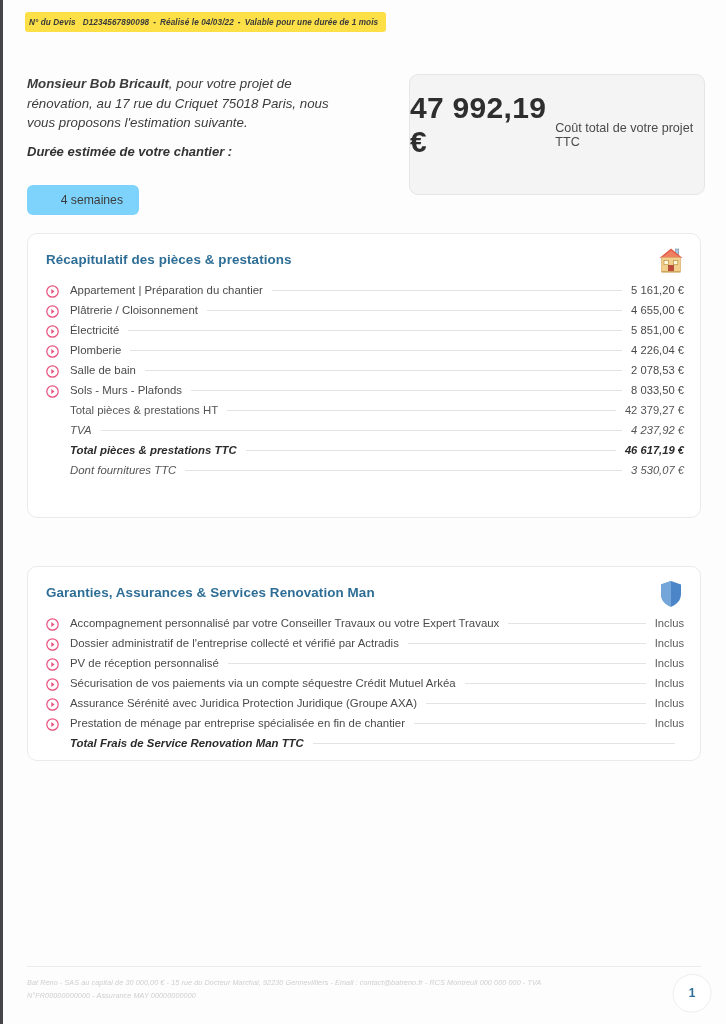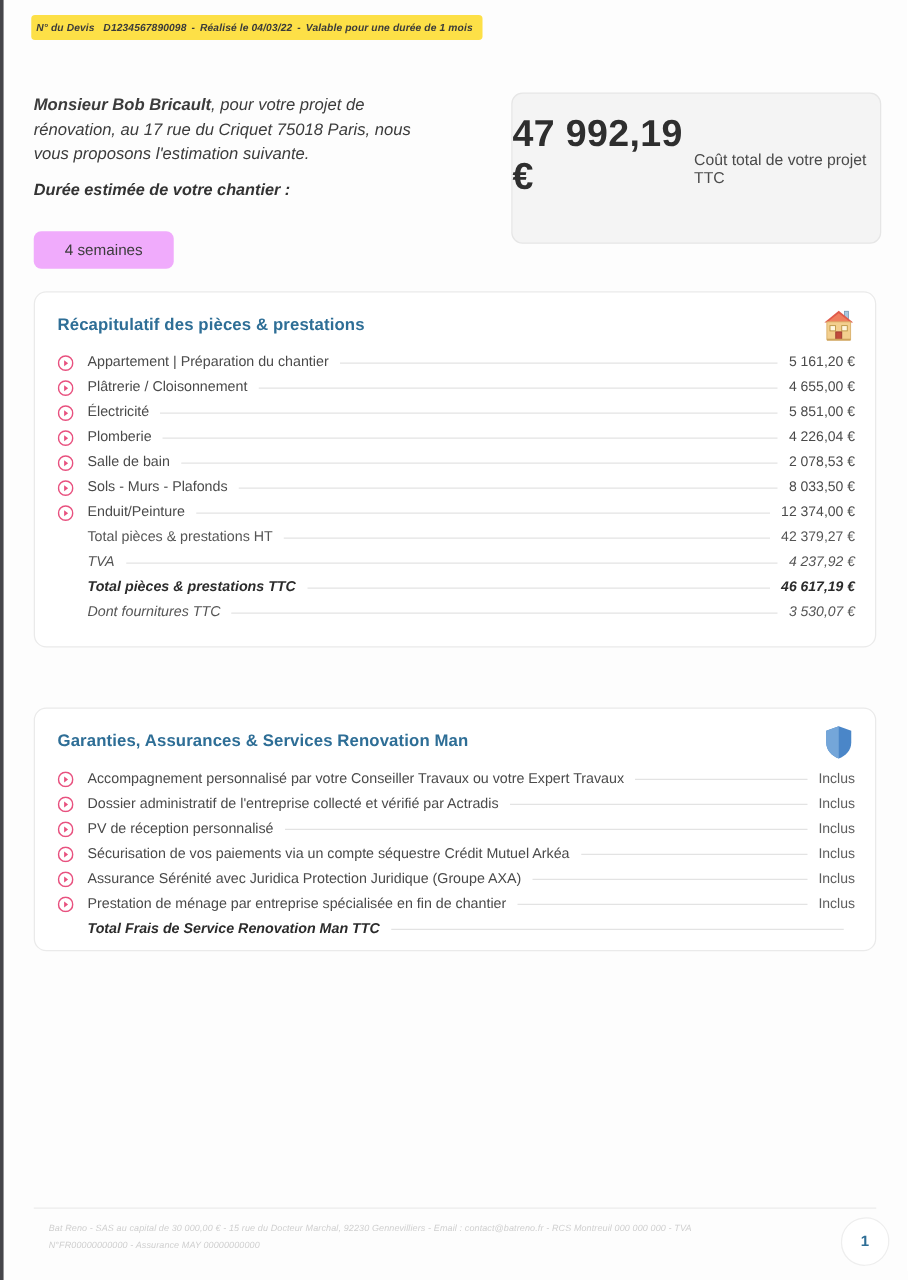--- a/index.html
+++ b/index.html
@@ -70,25 +70,25 @@
     font-size: 13px;
     font-weight: bold;
     font-style: italic;
     color: #333;
   }
   .duration-chip {
     position: absolute;
     left: 24px; top: 185px;
     min-width: 80px;
     padding: 8px 16px;
-    background: #f0abfc;
+    background: #7dd3fc;
     border-radius: 6px;
     font-size: 12.2px;
     color: #3c3c3c;
-    text-align: center;
+    text-align: right;
   }
 
   
   .total-box {
     position: absolute;
     left: 406px; top: 74px;
     width: 294px; height: 119px;
     background: #f4f4f4;
     border: 1px solid #e6e6e6;
     border-radius: 9px;
@@ -192,21 +192,21 @@
 
   
   .footer-rule {
     position: absolute;
     left: 24px; top: 966px;
     width: 674px; height: 1px;
     background: #ececec;
   }
   .footer-text {
     position: absolute;
-    left: 36px; top: 977px;
+    left: 24px; top: 977px;
     width: 520px;
     font-size: 7.2px;
     font-style: italic;
     line-height: 12.5px;
     color: #cfcfcf;
     letter-spacing: .1px;
   }
 
   .page-badge {
     position: absolute;
@@ -334,31 +334,20 @@
           <svg viewBox="0 0 13 13" width="13" height="13">
               <circle cx="6.5" cy="6.5" r="5.7" fill="none" stroke="#e8517f" stroke-width="1.2"></circle>
               <path d="M5.3 4.1 L8.5 6.5 L5.3 8.9 Z" fill="#e8517f"></path>
             </svg>
         </span>
         <span class="label">Sols - Murs - Plafonds</span>
         <span class="leader"></span>
         <span class="value">8 033,50 €</span>
       </div>
 
-      <div class="row">
-        <span class="bullet">
-          <svg viewBox="0 0 13 13" width="13" height="13">
-              <circle cx="6.5" cy="6.5" r="5.7" fill="none" stroke="#e8517f" stroke-width="1.2"></circle>
-              <path d="M5.3 4.1 L8.5 6.5 L5.3 8.9 Z" fill="#e8517f"></path>
-            </svg>
-        </span>
-        <span class="label">Enduit/Peinture</span>
-        <span class="leader"></span>
-        <span class="value">12 374,00 €</span>
-      </div>
 
       <div class="row sub">
         <span class="bullet-spacer"></span>
         <span class="label">Total pièces &amp; prestations HT</span>
         <span class="leader"></span>
         <span class="value">42 379,27 €</span>
       </div>
 
       <div class="row sub italic">
         <span class="bullet-spacer"></span>

